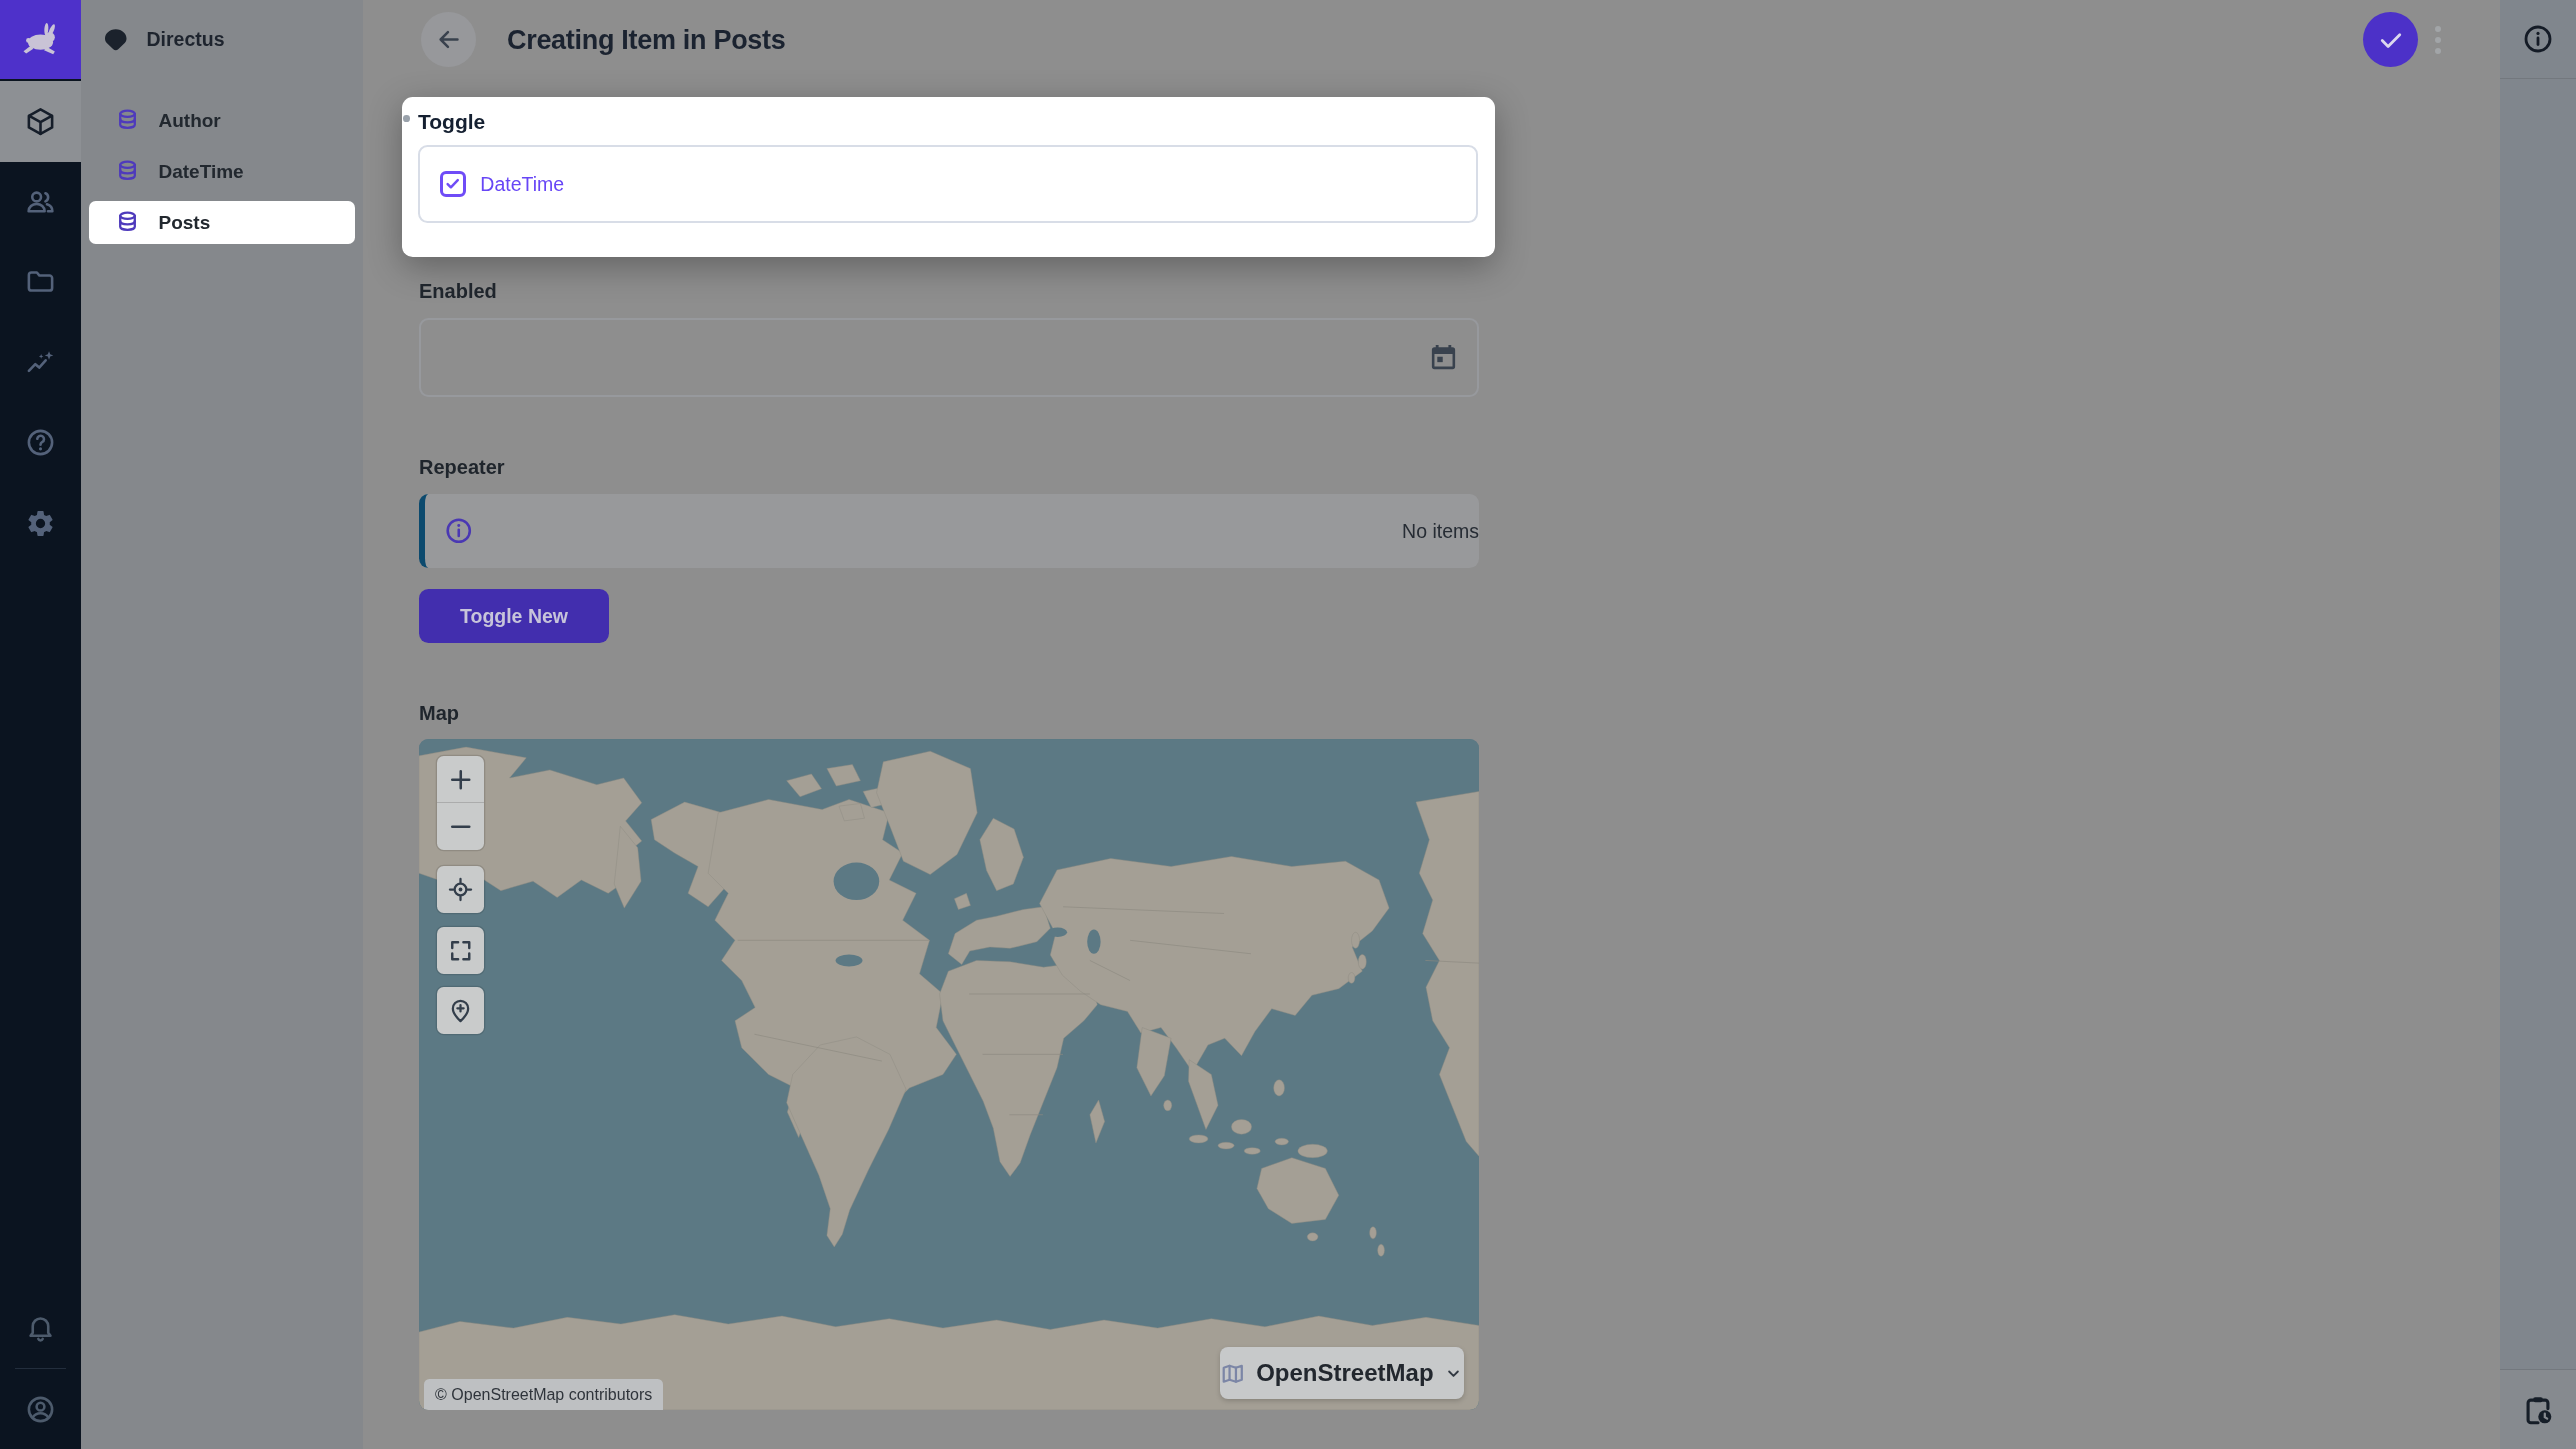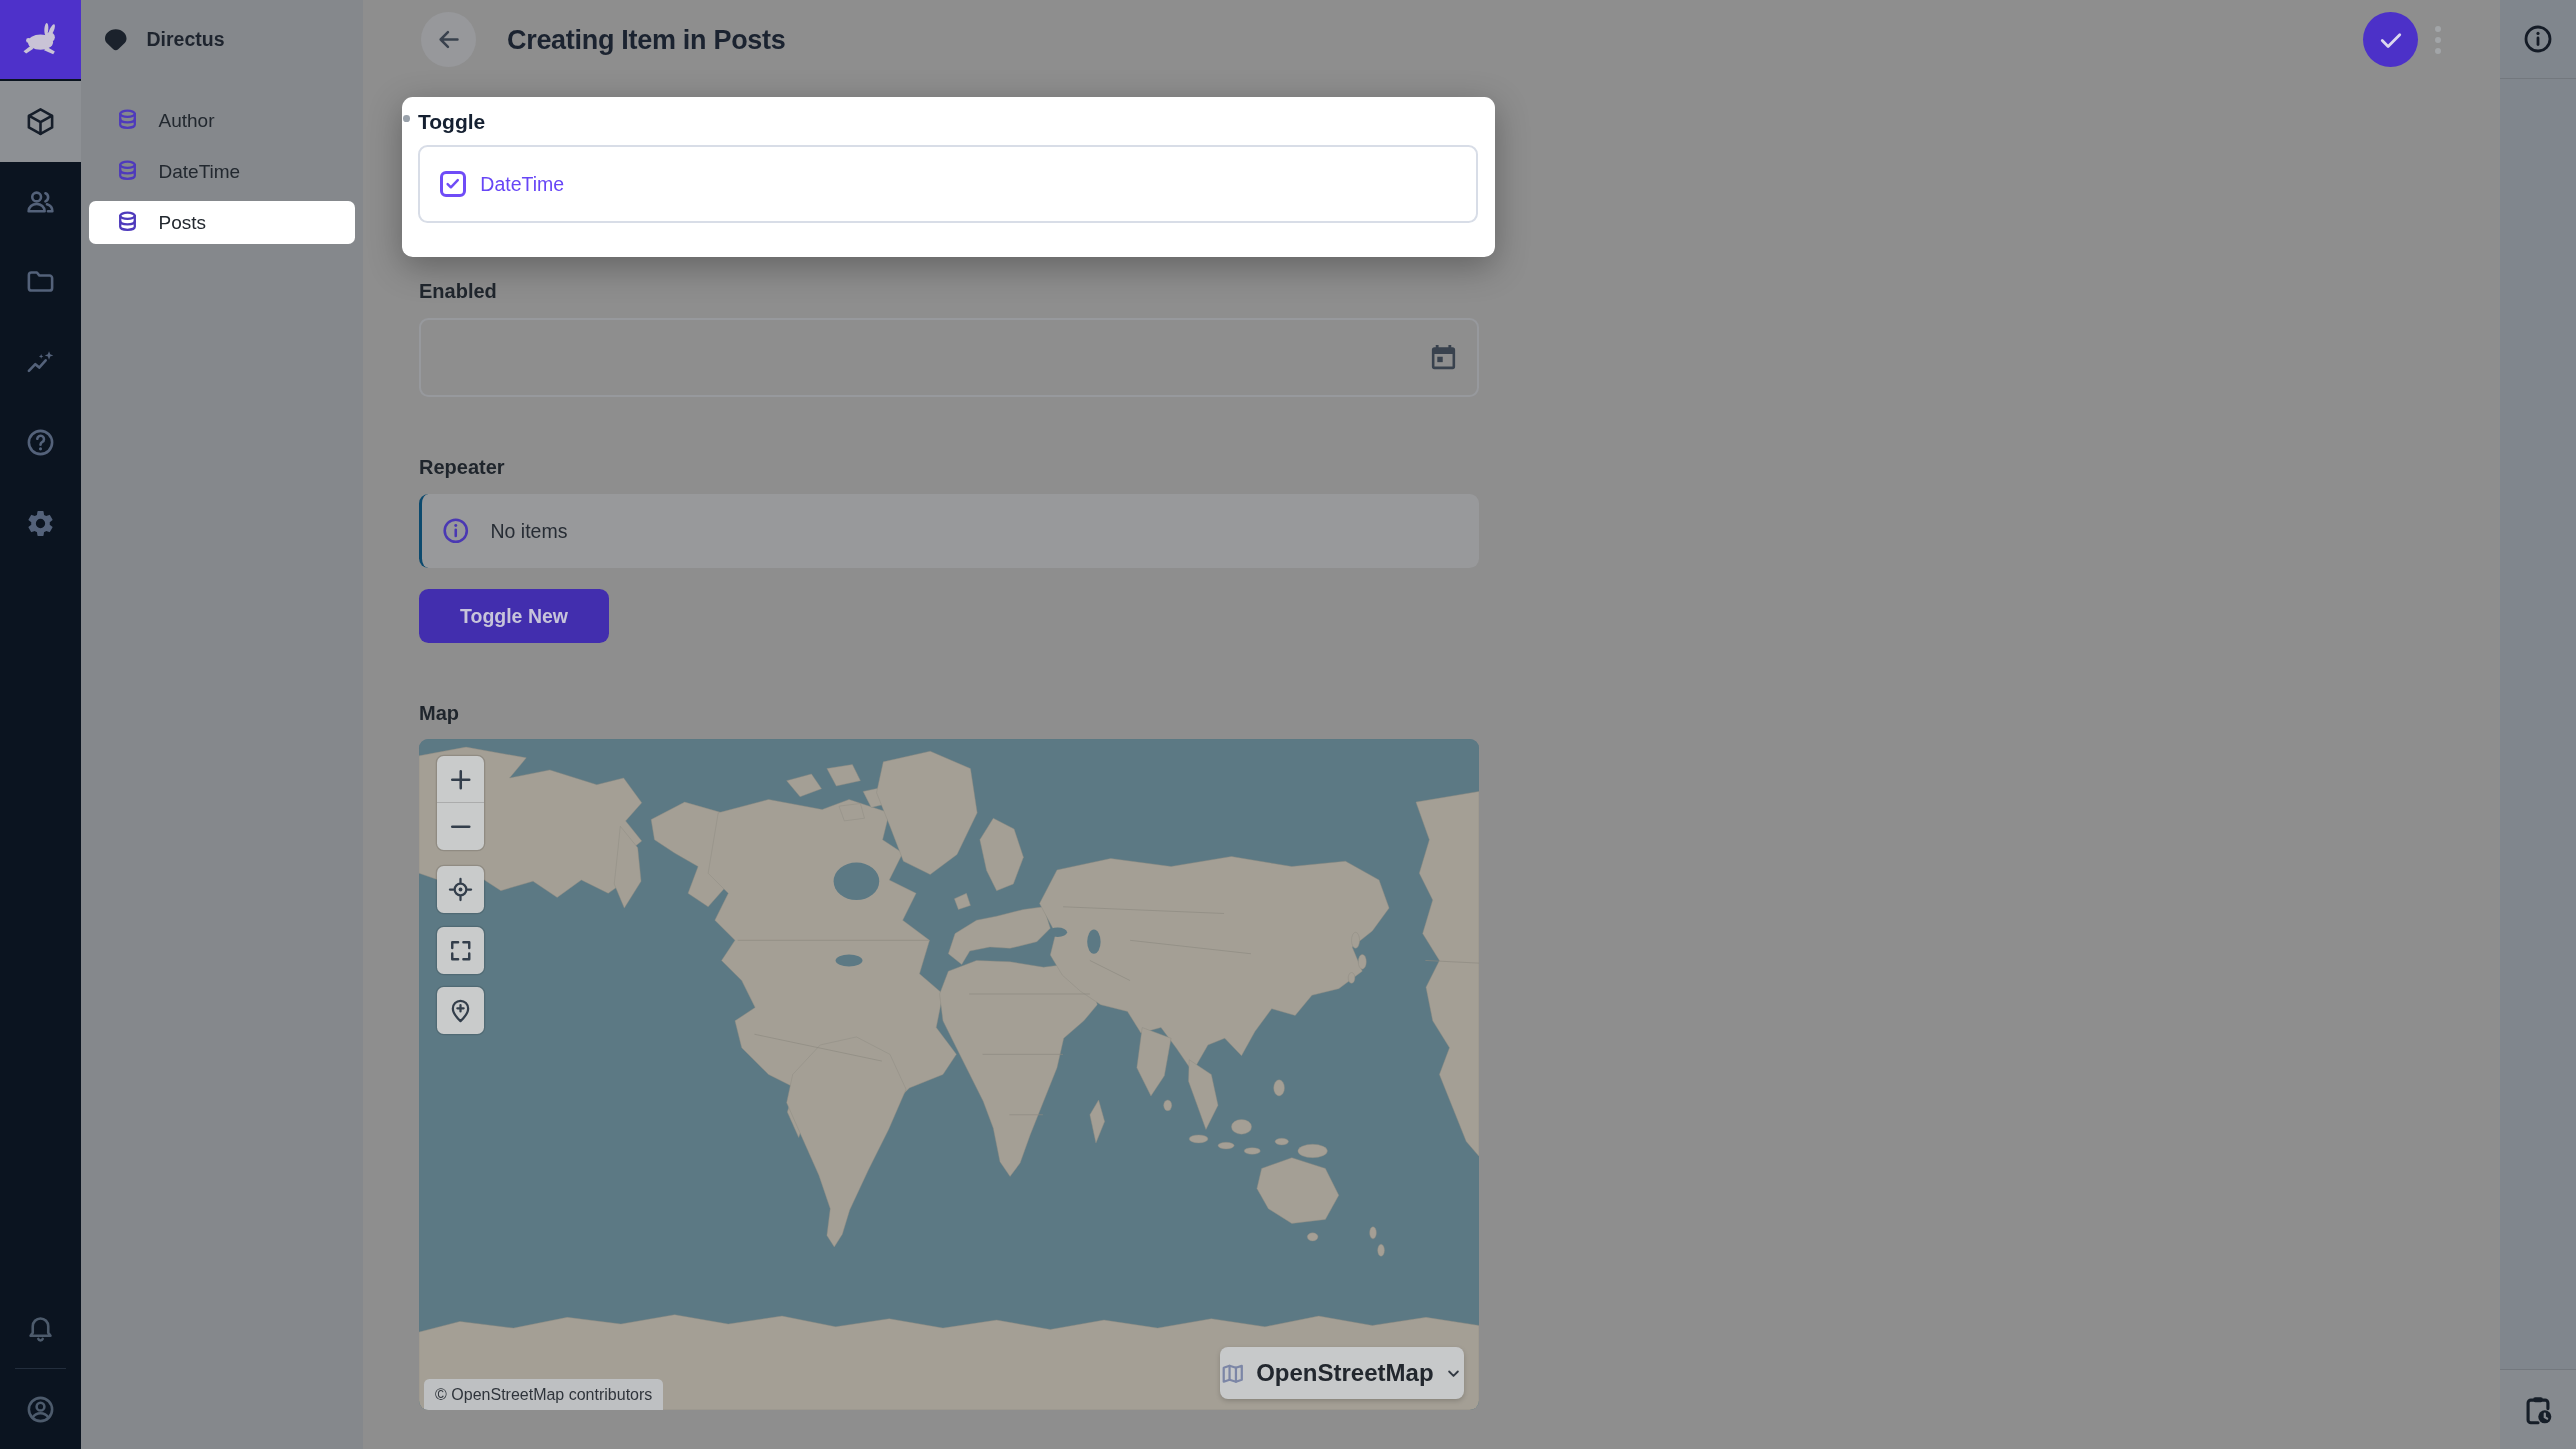--- a/index.html
+++ b/index.html
@@ -25,21 +25,21 @@
 
   
   .nav-panel { left: 81px; top: 0; width: 282px; height: 1449px; background: #85888c; }
   .project-header { left: 0; top: 0; width: 282px; height: 79px; display: flex; align-items: center;
                     gap: 16px; padding-left: 20px; cursor: pointer; }
   .project-name { font-size: 19.5px; font-weight: 700; color: #1e242e; }
   .nav-item { left: 8px; width: 266px; height: 43px; border-radius: 6.7px;
               display: flex; align-items: center; gap: 19px; padding-left: 25.5px;
               color: #22282f; cursor: pointer; }
   .nav-item.active { background: #ffffff; }
-  .nav-item .label { font-size: 19px; font-weight: 400; }
+  .nav-item .label { font-size: 19px; font-weight: 700; }
   .db-icon { color: #4e3abc; }
 
   
   .back-button { left: 421px; top: 12px; width: 55px; height: 55px; border-radius: 50%;
                  background: #97989b; color: #39414d; display: flex; align-items: center; justify-content: center; cursor: pointer; }
   .page-title { left: 507px; top: 25px; font-size: 27px; font-weight: 700; color: #1b2330; letter-spacing: -0.3px; }
   .save-button { left: 2363px; top: 12px; width: 55px; height: 55px; border-radius: 50%;
                  background: #4c31c8; color: #dcd8ee; display: flex; align-items: center; justify-content: center; cursor: pointer; }
   .kebab-button { left: 2424px; top: 19px; width: 27px; height: 42px; display: flex; align-items: center; justify-content: center;
                   color: #a2a5a8; cursor: pointer; }
@@ -65,21 +65,21 @@
               display: flex; align-items: center; justify-content: center; color: #6f4cf7; cursor: pointer; }
   .checkbox-label { font-size: 19.5px; font-weight: 500; color: #6746f6; cursor: pointer; }
 
   
   .field-label { font-size: 20px; font-weight: 700; color: #1f252c; }
   .dt-input { left: 419px; top: 318px; width: 1060px; height: 79px; border: 2px solid #97999d;
               border-radius: 9.4px; cursor: text; }
   .dt-calendar { left: 1428px; top: 342px; color: #39424e; cursor: pointer; }
 
   .notice { left: 419px; top: 494px; width: 1060px; height: 74px; background: #98999b; border-radius: 9.4px;
-            border-left: 3px solid #0c4a6e; display: flex; align-items: center; gap: 20px; padding-left: 19px; }
+            border-left: 6px solid #0c4a6e; display: flex; align-items: center; gap: 20px; padding-left: 19px; justify-content: space-between; }
   .notice .txt { font-size: 19.5px; color: #262c34; }
   .notice-ic { color: #4a38b3; }
   .create-btn { left: 419px; top: 589px; width: 190px; height: 54px; background: #422eae; border-radius: 9.4px;
                 display: flex; align-items: center; justify-content: center; cursor: pointer; }
   .create-btn span { color: #c7c4da; font-size: 19.5px; font-weight: 700; }
 
   
   .map-box { left: 419px; top: 739px; width: 1060px; height: 671px; border-radius: 9.4px; overflow: hidden;
              background: #5c7984; }
   .map-ctl { position: absolute; width: 47px; background: #c9cbcb; border-radius: 6.7px;

